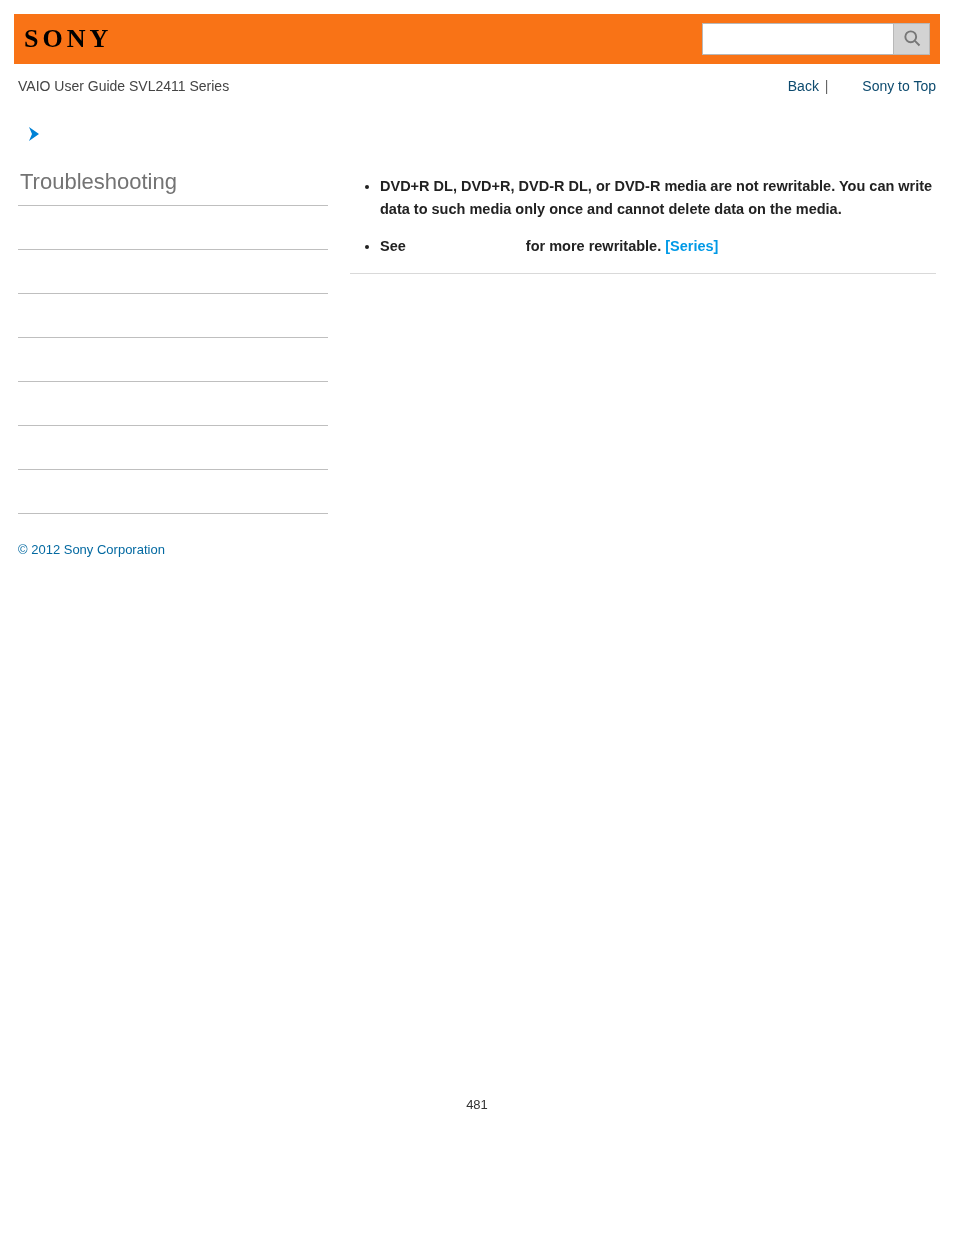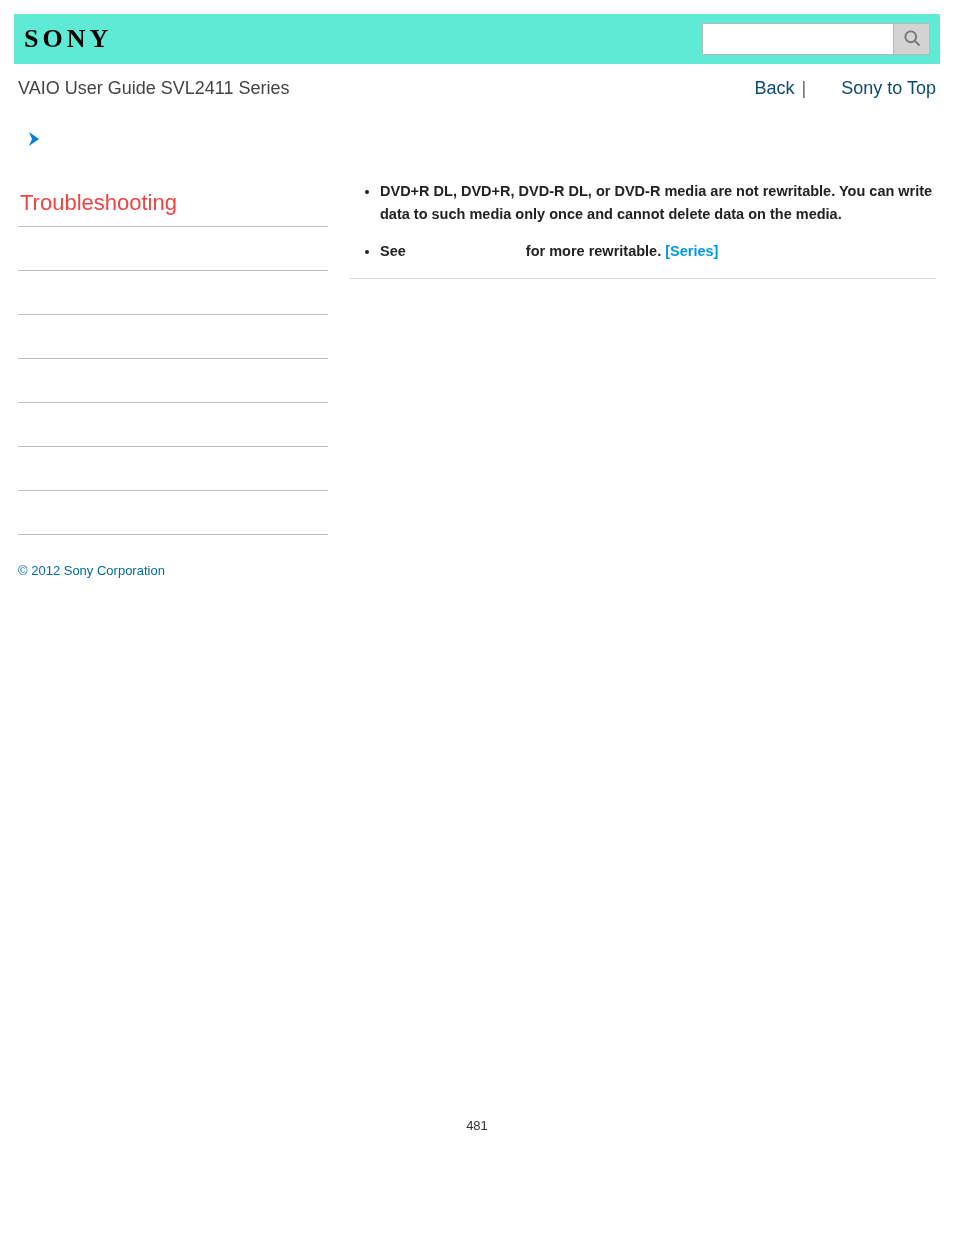--- a/index.html
+++ b/index.html
@@ -11,21 +11,21 @@
       font-family: Arial, Helvetica, sans-serif;
       font-size: 14px;
       color: #333;
       width: 954px;
       background: #fff;
     }
     .page-wrap {
       padding: 14px 14px 0 14px;
     }
     .header-bar {
-      background: #5eead4;
+      background: #f97316;
       display: flex;
       justify-content: space-between;
       align-items: center;
       padding: 10px 10px;
       height: 50px;
     }
     .sony-logo {
       font-family: Georgia, "Times New Roman", serif;
       font-weight: 900;
       font-size: 26px;
@@ -60,21 +60,21 @@
     }
     .search-btn svg {
       width: 20px;
       height: 20px;
     }
     .subheader {
       display: flex;
       justify-content: space-between;
       align-items: flex-start;
       padding: 14px 4px 24px 4px;
-      font-size: 18px;
+      font-size: 14px;
     }
     .guide-title {
       color: #444;
     }
     .nav-links {
       color: #666;
     }
     .nav-links a {
       color: #0c4a6e;
       text-decoration: none;
@@ -100,24 +100,23 @@
       gap: 22px;
       padding: 0 4px;
     }
     .sidebar {
       width: 310px;
       flex-shrink: 0;
     }
     .sidebar-heading {
       font-size: 22px;
       font-weight: normal;
-      color: #ef4444;
+      color: #737373;
       padding: 6px 2px 10px 2px;
       border-bottom: 1px solid #bfbfbf;
-      margin-top: 16px;
     }
     .side-item {
       height: 44px;
       border-bottom: 1px solid #bfbfbf;
     }
     .main {
       flex: 1;
       padding-top: 12px;
     }
     .bullets {

